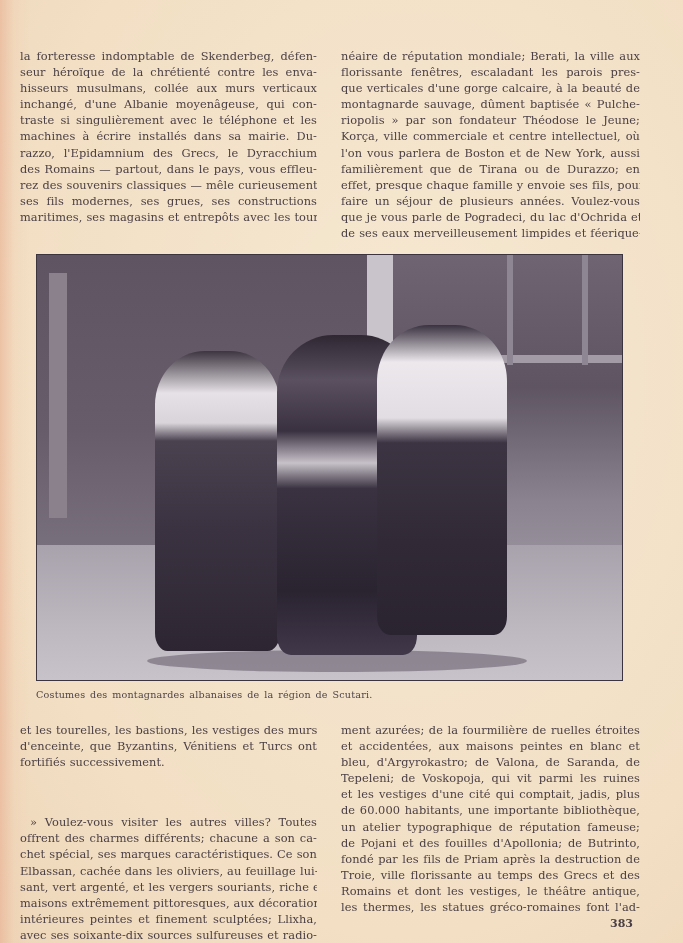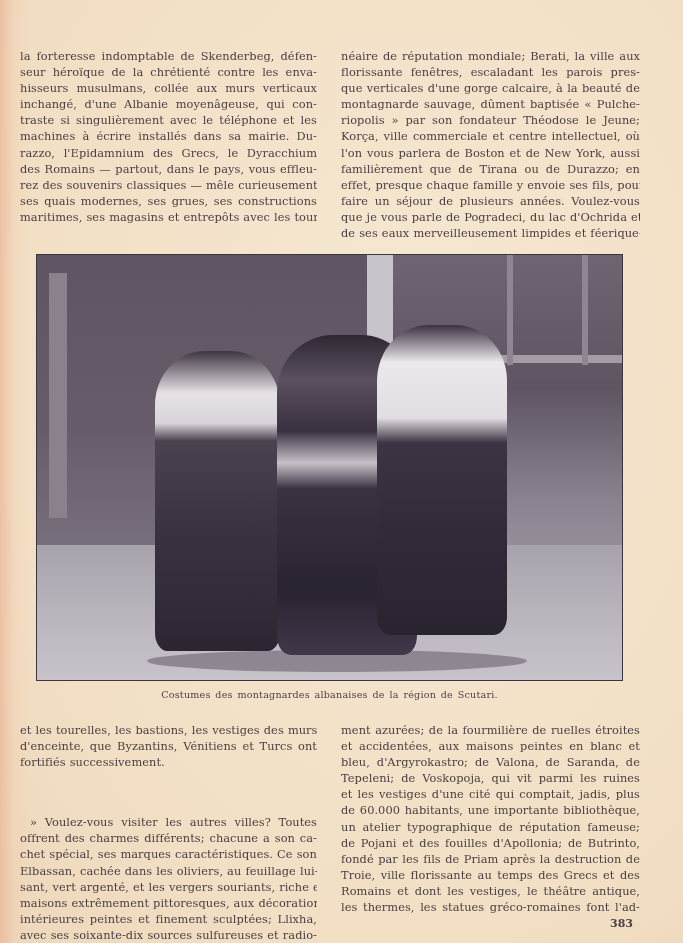--- a/index.html
+++ b/index.html
@@ -91,21 +91,20 @@
     .photo .shadow {
       position: absolute; left: 110px; top: 395px; width: 380px; height: 22px;
       background: #625a68; border-radius: 50%; opacity: 0.55;
     }
 
     .caption {
       position: absolute;
       left: 36px;
       top: 689px;
       width: 587px;
-      text-align: center;
       font-size: 9.6px;
       letter-spacing: 0.2px;
       word-spacing: 1.5px;
       color: #4e4449;
       font-family: "DejaVu Serif", serif;
     }
     .page-number {
       position: absolute;
       left: 610px;
       top: 917px;
@@ -120,21 +119,21 @@
 <div class="col" id="top-left">
   <span class="line">la forteresse indomptable de Skenderbeg, défen-</span>
   <span class="line">seur héroïque de la chrétienté contre les enva-</span>
   <span class="line">hisseurs musulmans, collée aux murs verticaux</span>
   <span class="line">inchangé, d'une Albanie moyenâgeuse, qui con-</span>
   <span class="line">traste si singulièrement avec le téléphone et les</span>
   <span class="line">machines à écrire installés dans sa mairie. Du-</span>
   <span class="line">razzo, l'Epidamnium des Grecs, le Dyracchium</span>
   <span class="line">des Romains — partout, dans le pays, vous effleu-</span>
   <span class="line">rez des souvenirs classiques — mêle curieusement</span>
-  <span class="line">ses quais modernes, ses grues, ses constructions</span>
+  <span class="line">ses fils modernes, ses grues, ses constructions</span>
   <span class="line">maritimes, ses magasins et entrepôts avec les tours</span>
 </div>
 
 <div class="col" id="top-right">
   <span class="line">néaire de réputation mondiale; Berati, la ville aux</span>
   <span class="line">florissante fenêtres, escaladant les parois pres-</span>
   <span class="line">que verticales d'une gorge calcaire, à la beauté de</span>
   <span class="line">montagnarde sauvage, dûment baptisée « Pulche-</span>
   <span class="line">riopolis » par son fondateur Théodose le Jeune;</span>
   <span class="line">Korça, ville commerciale et centre intellectuel, où</span>

